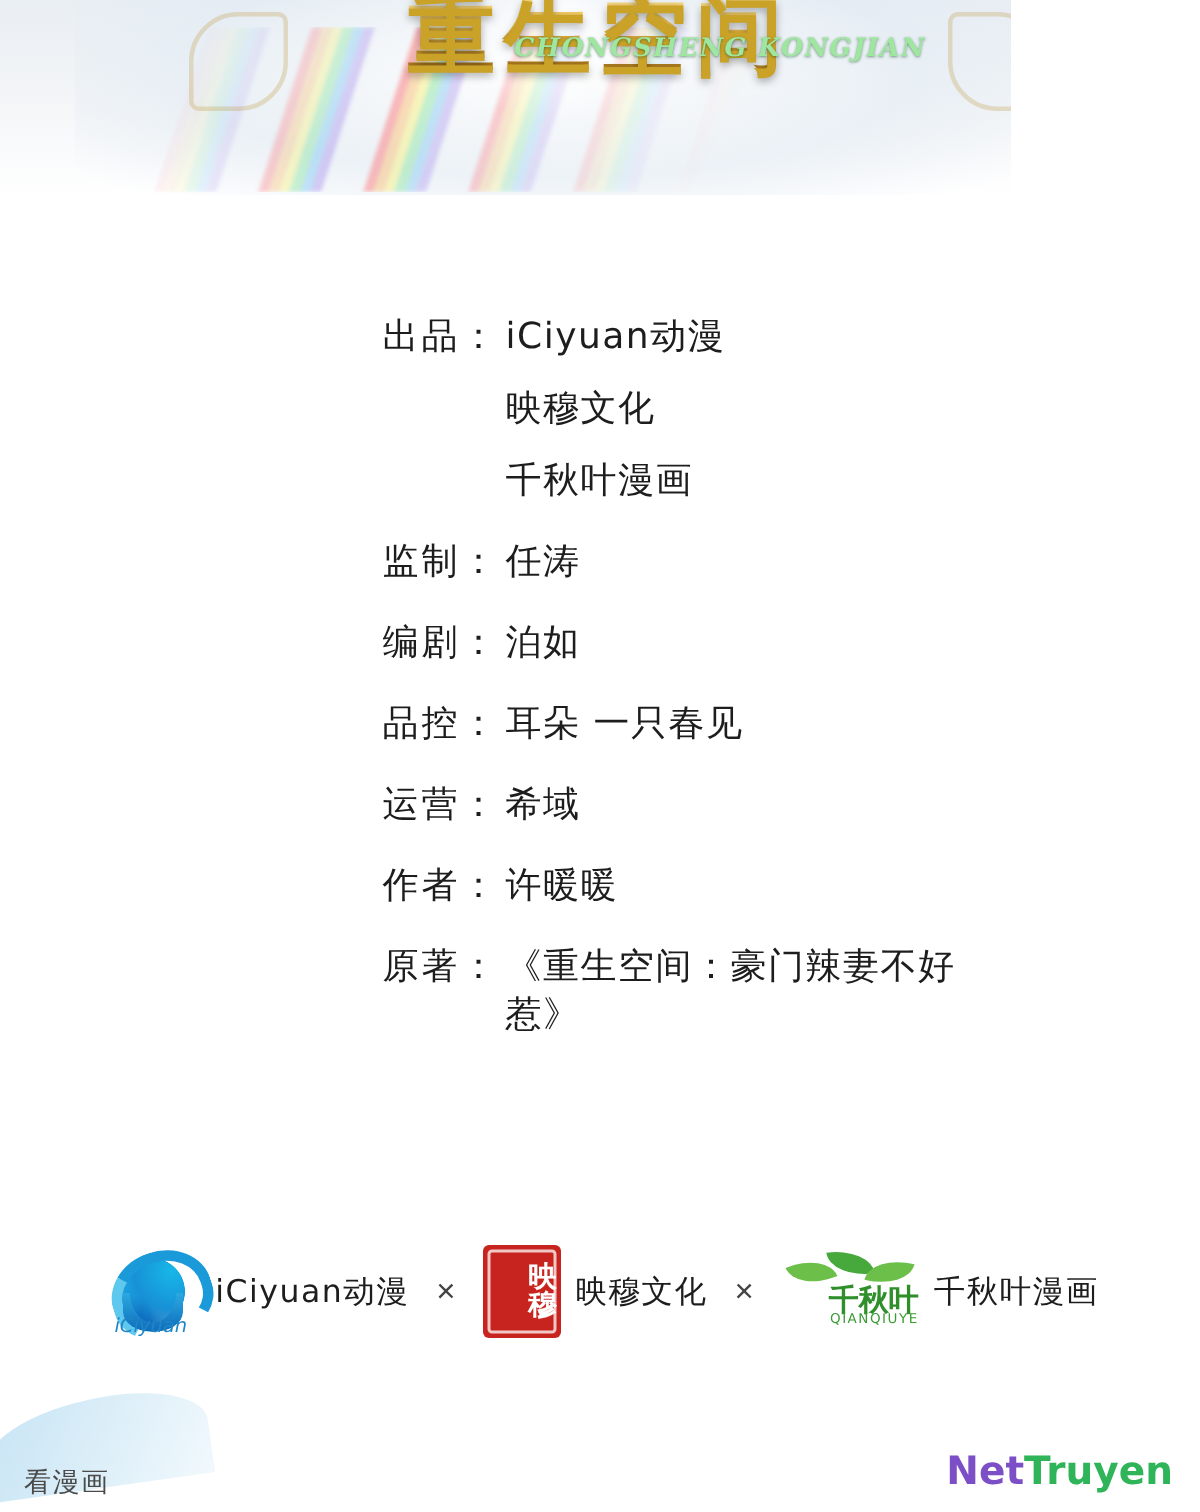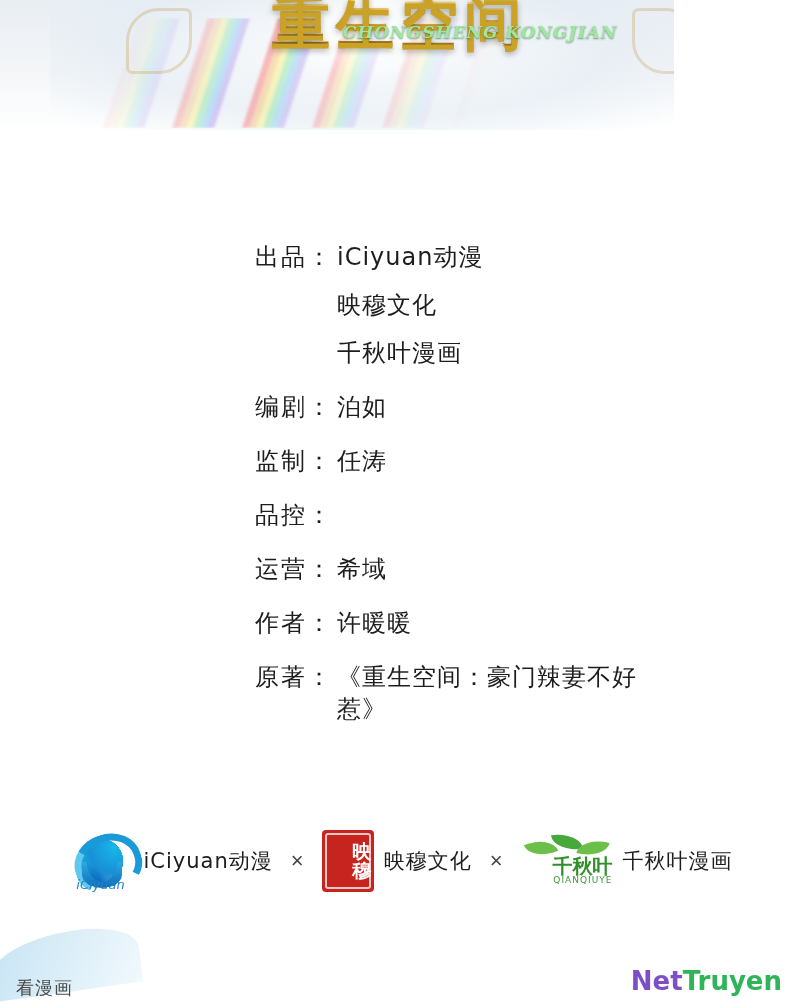--- a/index.html
+++ b/index.html
@@ -116,21 +116,21 @@
     border: 3px solid rgba(190,150,60,0.55);
     border-radius: 50% 10% 50% 10%;
     opacity: 0.5;
   }
   .banner .ornament.left { left: 126px; }
   .banner .ornament.right { left: 632px; transform: scaleX(-1); }
 
   
   .credits {
     position: absolute;
-    left: 0; top: 241px;
+    left: 0; top: 208px;
     width: 680px;
   }
   .credit-row {
     display: flex;
     align-items: baseline;
     margin-bottom: 22px;
     padding-left: 255px;
     font-family: "DejaVu Sans", sans-serif;
     font-size: 24px;
     color: #1d1d1d;
@@ -351,31 +351,32 @@
 
   <div class="credit-row cont">
     <span class="value">映穆文化</span>
   </div>
 
   <div class="credit-row cont">
     <span class="value">千秋叶漫画</span>
   </div>
 
   <div class="credit-row">
+    <span class="label">监制：</span>
+    <span class="value">任涛</span>
+  </div>
+
+  <div class="credit-row">
     <span class="label">编剧：</span>
     <span class="value">泊如</span>
   </div>
 
   <div class="credit-row">
-    <span class="label">监制：</span>
-    <span class="value">任涛</span>
-  </div>
-
-  <div class="credit-row">
     <span class="label">品控：</span>
+    <span class="value">耳朵 一只春见</span>
   </div>
 
   <div class="credit-row">
     <span class="label">运营：</span>
     <span class="value">希域</span>
   </div>
 
   <div class="credit-row">
     <span class="label">作者：</span>
     <span class="value">许暖暖</span>

